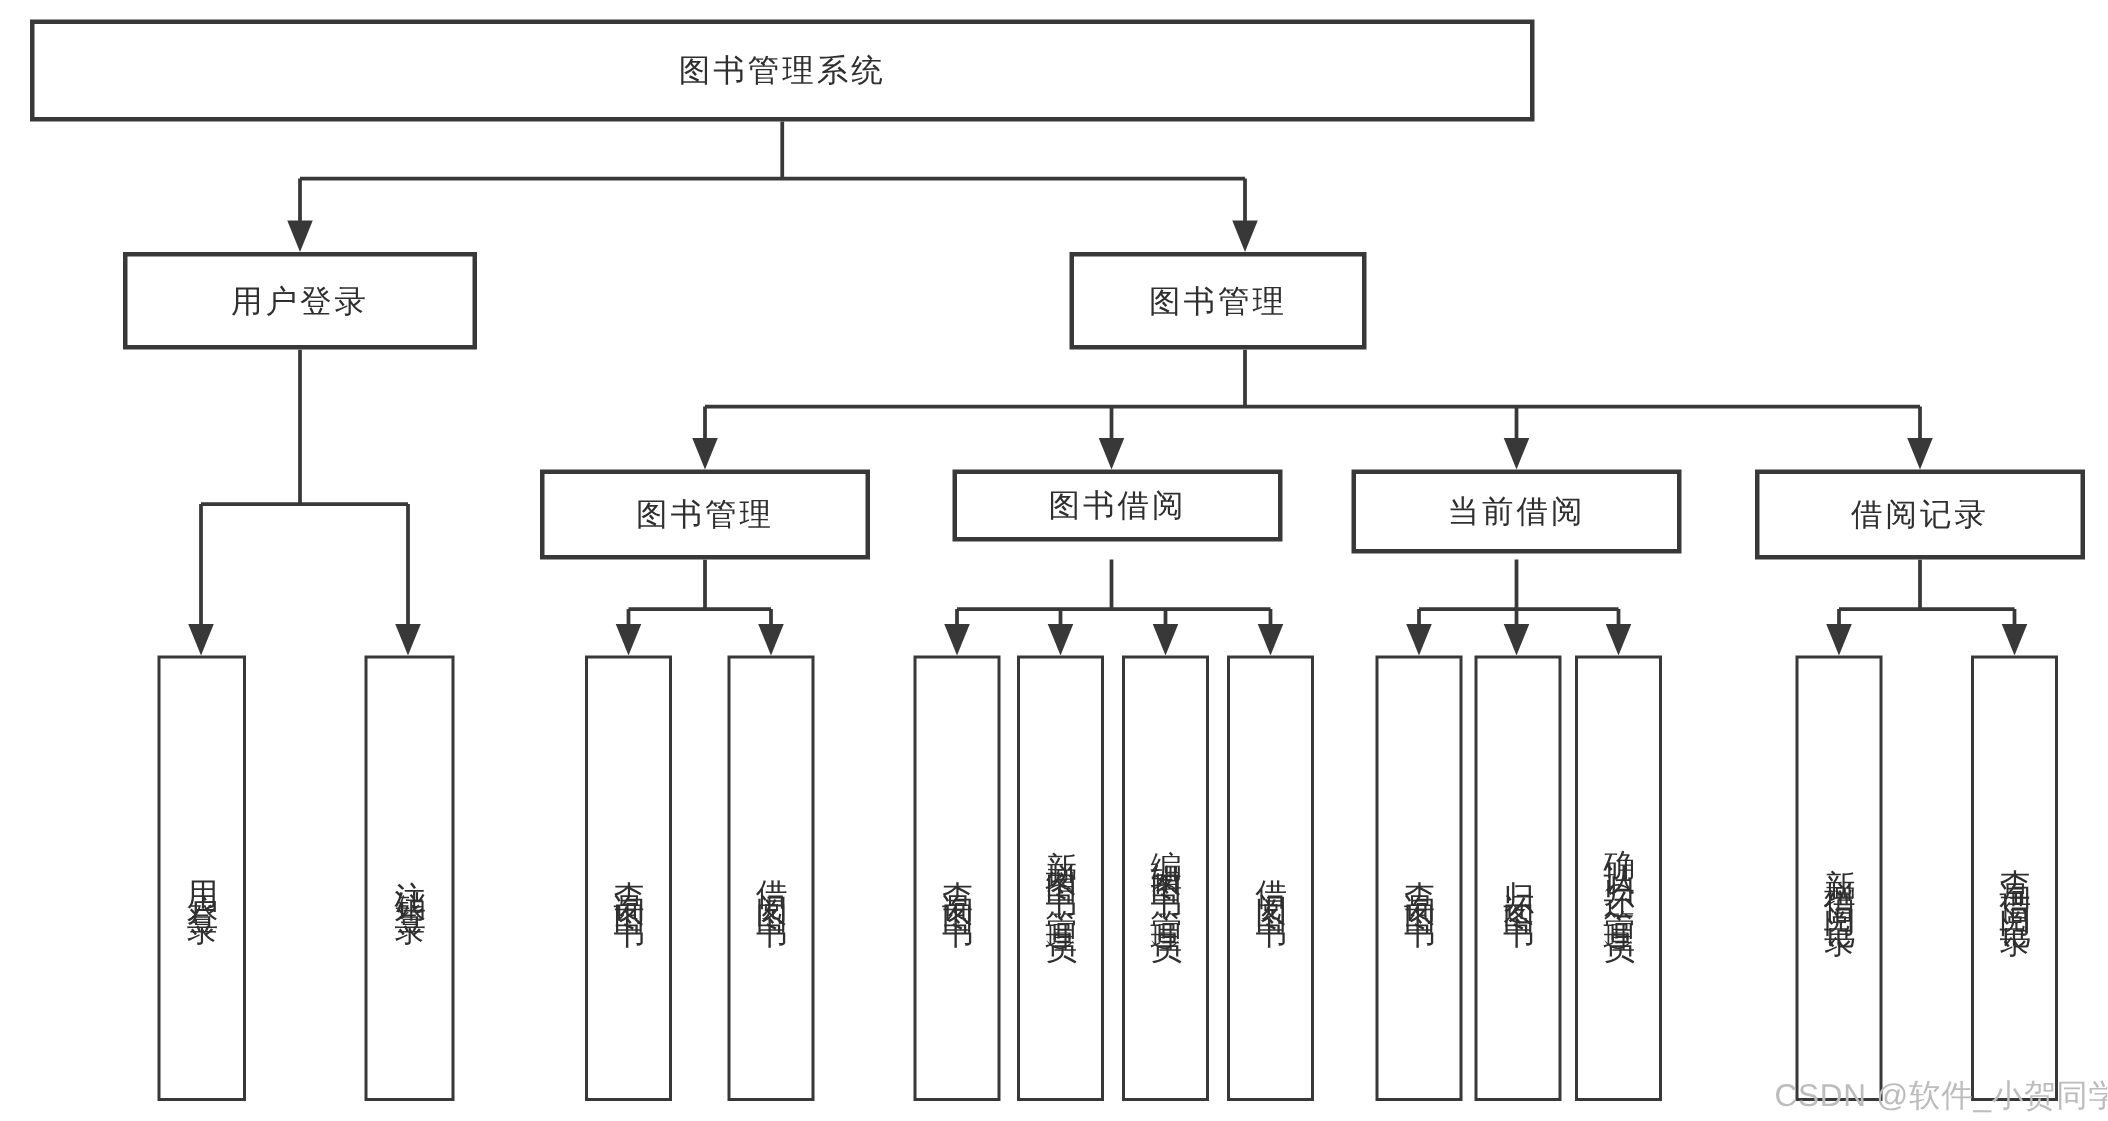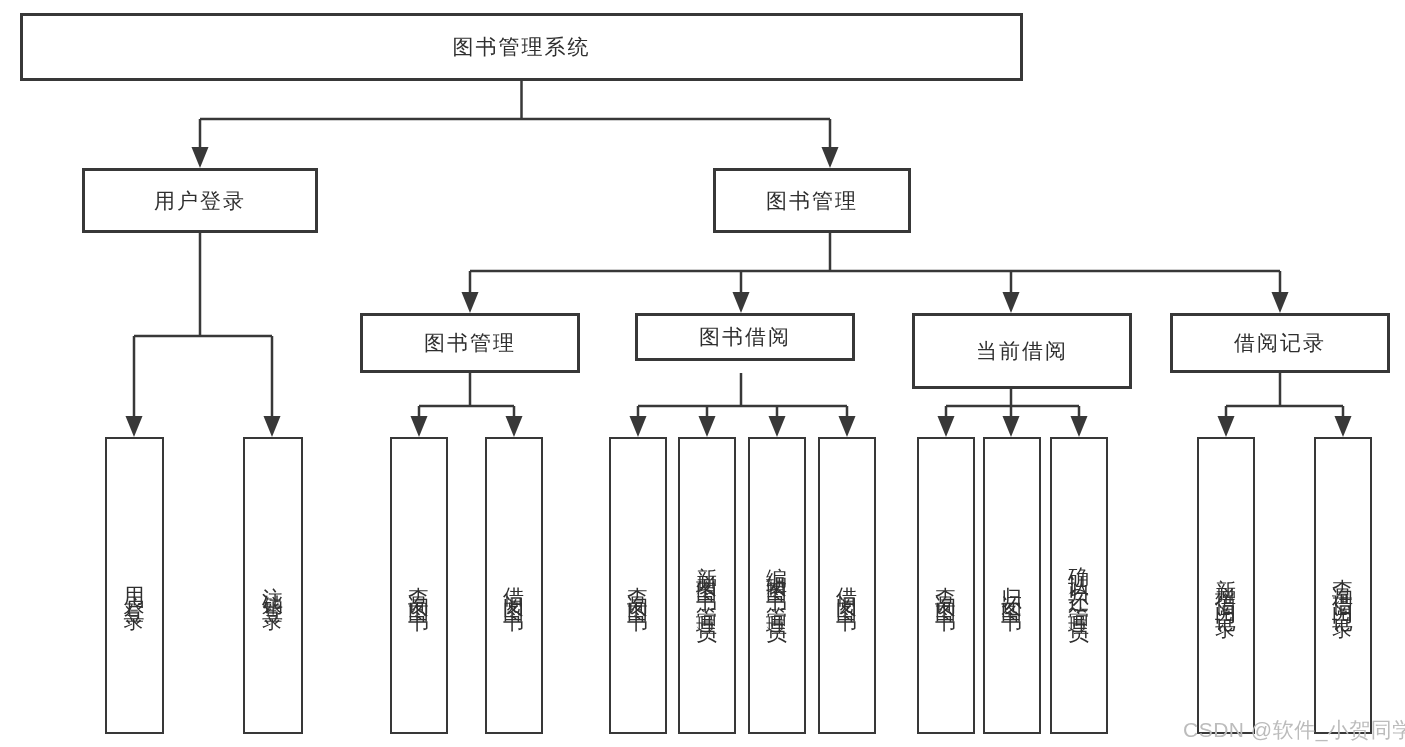--- a/index.html
+++ b/index.html
@@ -71,21 +71,21 @@
   <div class="box" style="left:713px;top:168px;width:198px;height:65px;">
     <span>图书管理</span>
   </div>
 
   <div class="box" style="left:360px;top:313px;width:220px;height:60px;">
     <span>图书管理</span>
   </div>
   <div class="box" style="left:635px;top:313px;width:220px;height:48px;">
     <span>图书借阅</span>
   </div>
-  <div class="box" style="left:901px;top:313px;width:220px;height:76px;margin-left:11px;">
+  <div class="box" style="left:901px;top:313px;width:220px;height:56px;">
     <span>当前借阅</span>
   </div>
   <div class="box" style="left:1170px;top:313px;width:220px;height:60px;">
     <span>借阅记录</span>
   </div>
 
   <div class="leaf" style="left:105px;top:437px;width:59px;height:297px;">
     <span>用户登录</span>
   </div>
   <div class="leaf" style="left:243px;top:437px;width:60px;height:297px;">

